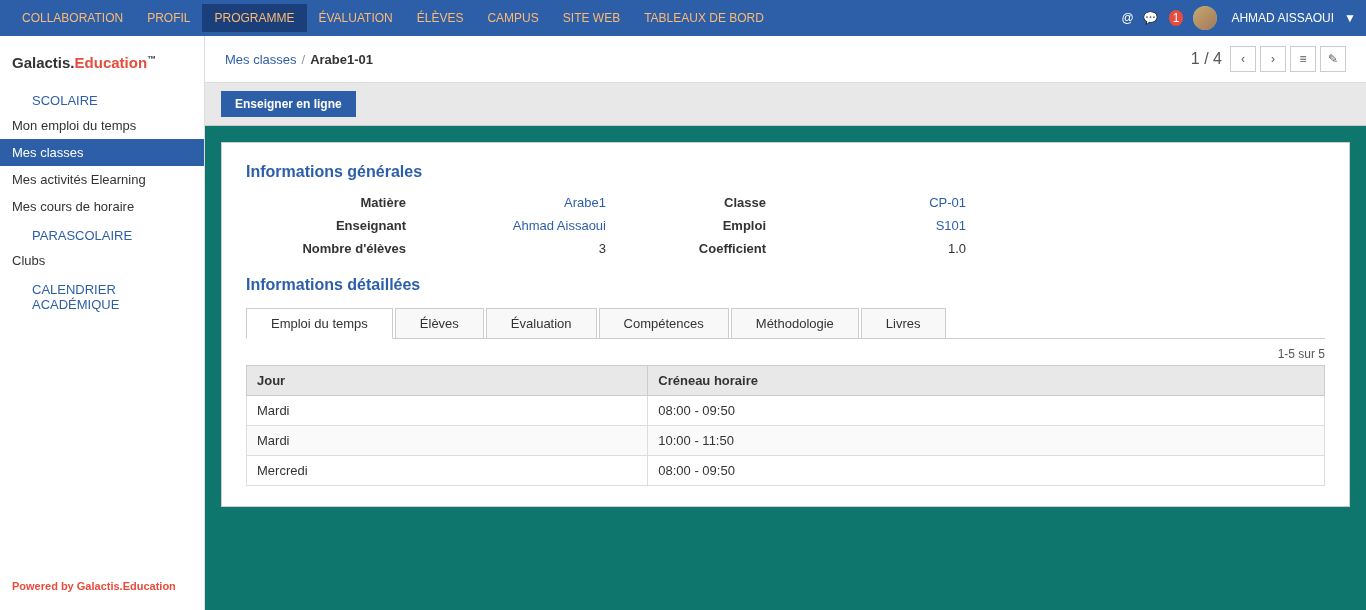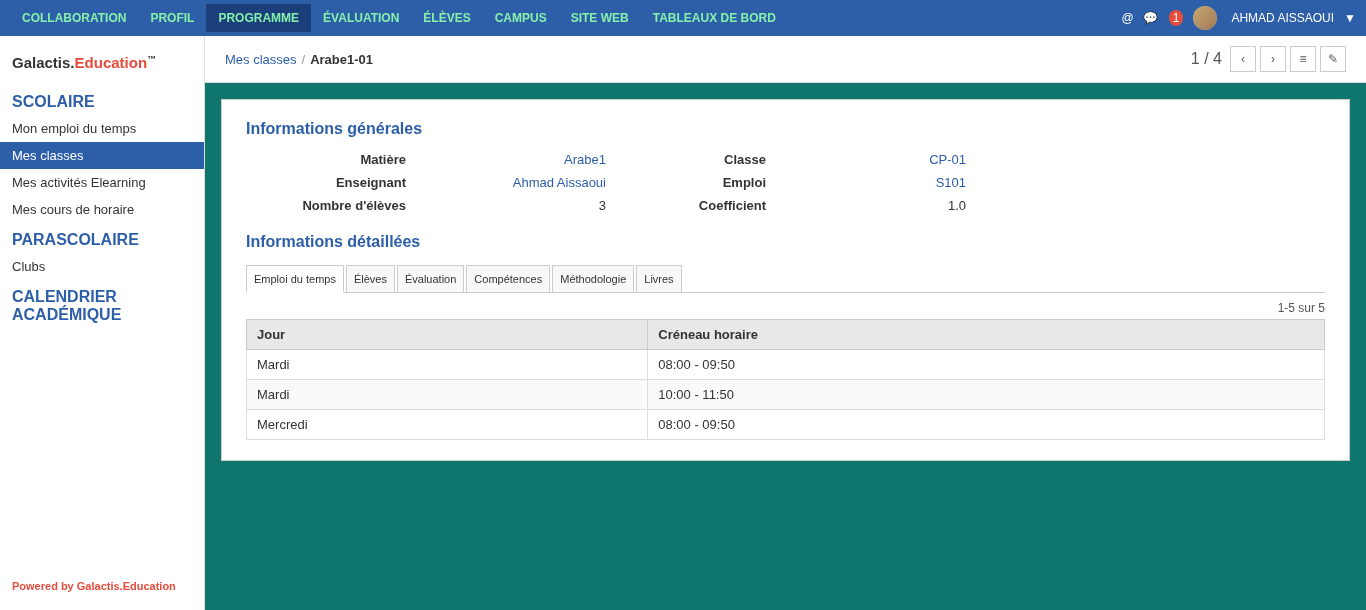--- a/index.html
+++ b/index.html
@@ -7,24 +7,24 @@
 
     
     .top-nav {
       background: #2c5fa8;
       display: flex;
       align-items: center;
       height: 36px;
       padding: 0 10px;
     }
     .top-nav a {
-      color: #86efac;
+      color: #fdba74;
       text-decoration: none;
       font-size: 12px;
-      font-weight: bold;
+      font-weight: normal;
       padding: 0 12px;
       height: 28px;
       display: flex;
       align-items: center;
       white-space: nowrap;
     }
     .top-nav a.active {
       background: #1a3f7a;
     }
     .top-nav-right {
@@ -75,24 +75,25 @@
     .sidebar-logo {
       padding: 8px 12px 14px;
       font-size: 15px;
       font-weight: bold;
       color: #333;
     }
     .sidebar-logo .red { color: #e74c3c; }
     .sidebar-logo .tm { font-size: 9px; vertical-align: super; }
     .sidebar-section-title {
       color: #2c5fa8;
-      font-size: 16px;
-      font-weight: bold;
+      font-size: 13px;
+      font-weight: normal;
       padding: 8px 12px 4px;
       text-transform: uppercase;
+      margin-left: 20px;
     }
     .sidebar-item {
       padding: 6px 12px;
       cursor: pointer;
       color: #333;
       font-size: 13px;
       text-decoration: none;
       display: block;
     }
     .sidebar-item.active {
@@ -201,23 +202,23 @@
     .info-value { color: #333; font-size: 13px; }
     .info-value.link { color: #2c5fa8; cursor: pointer; }
 
     
     .tabs {
       display: flex;
       border-bottom: 1px solid #ccc;
       margin-bottom: 8px;
     }
     .tab {
-      padding: 7px 7px;
+      padding: 7px 24px;
       cursor: pointer;
-      font-size: 11px;
+      font-size: 13px;
       border: 1px solid #ccc;
       border-bottom: none;
       background: #f8f8f8;
       margin-right: 2px;
       color: #333;
     }
     .tab.active {
       background: #fff;
       border-bottom: 1px solid #fff;
       margin-bottom: -1px;
@@ -308,20 +309,23 @@
       </div>
       <div class="nav-controls">
         <span>1 / 4</span>
         <button class="nav-btn">‹</button>
         <button class="nav-btn">›</button>
         <button class="nav-btn">≡</button>
         <button class="nav-btn">✎</button>
       </div>
     </div>
 
+    <div class="toolbar">
+      <button class="btn-blue">Enseigner en ligne</button>
+    </div>
 
     <div class="content-area">
       <div class="card">
 
         <div class="section-title">Informations générales</div>
         <div class="info-grid">
           <span class="info-label">Matière</span>
           <span class="info-value link">Arabe1</span>
           <span class="info-label">Classe</span>
           <span class="info-value link">CP-01</span>

